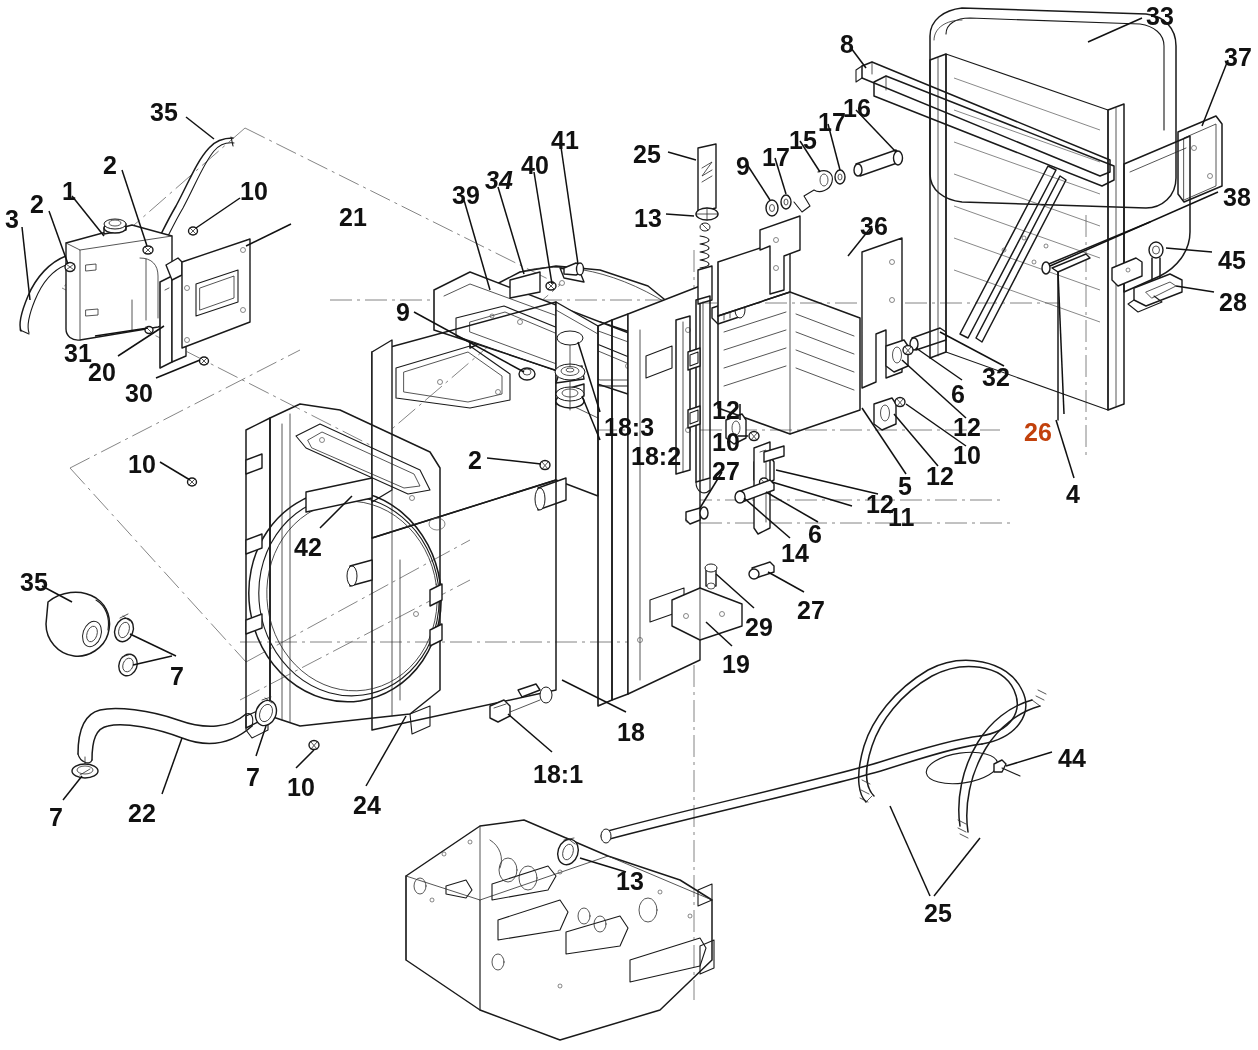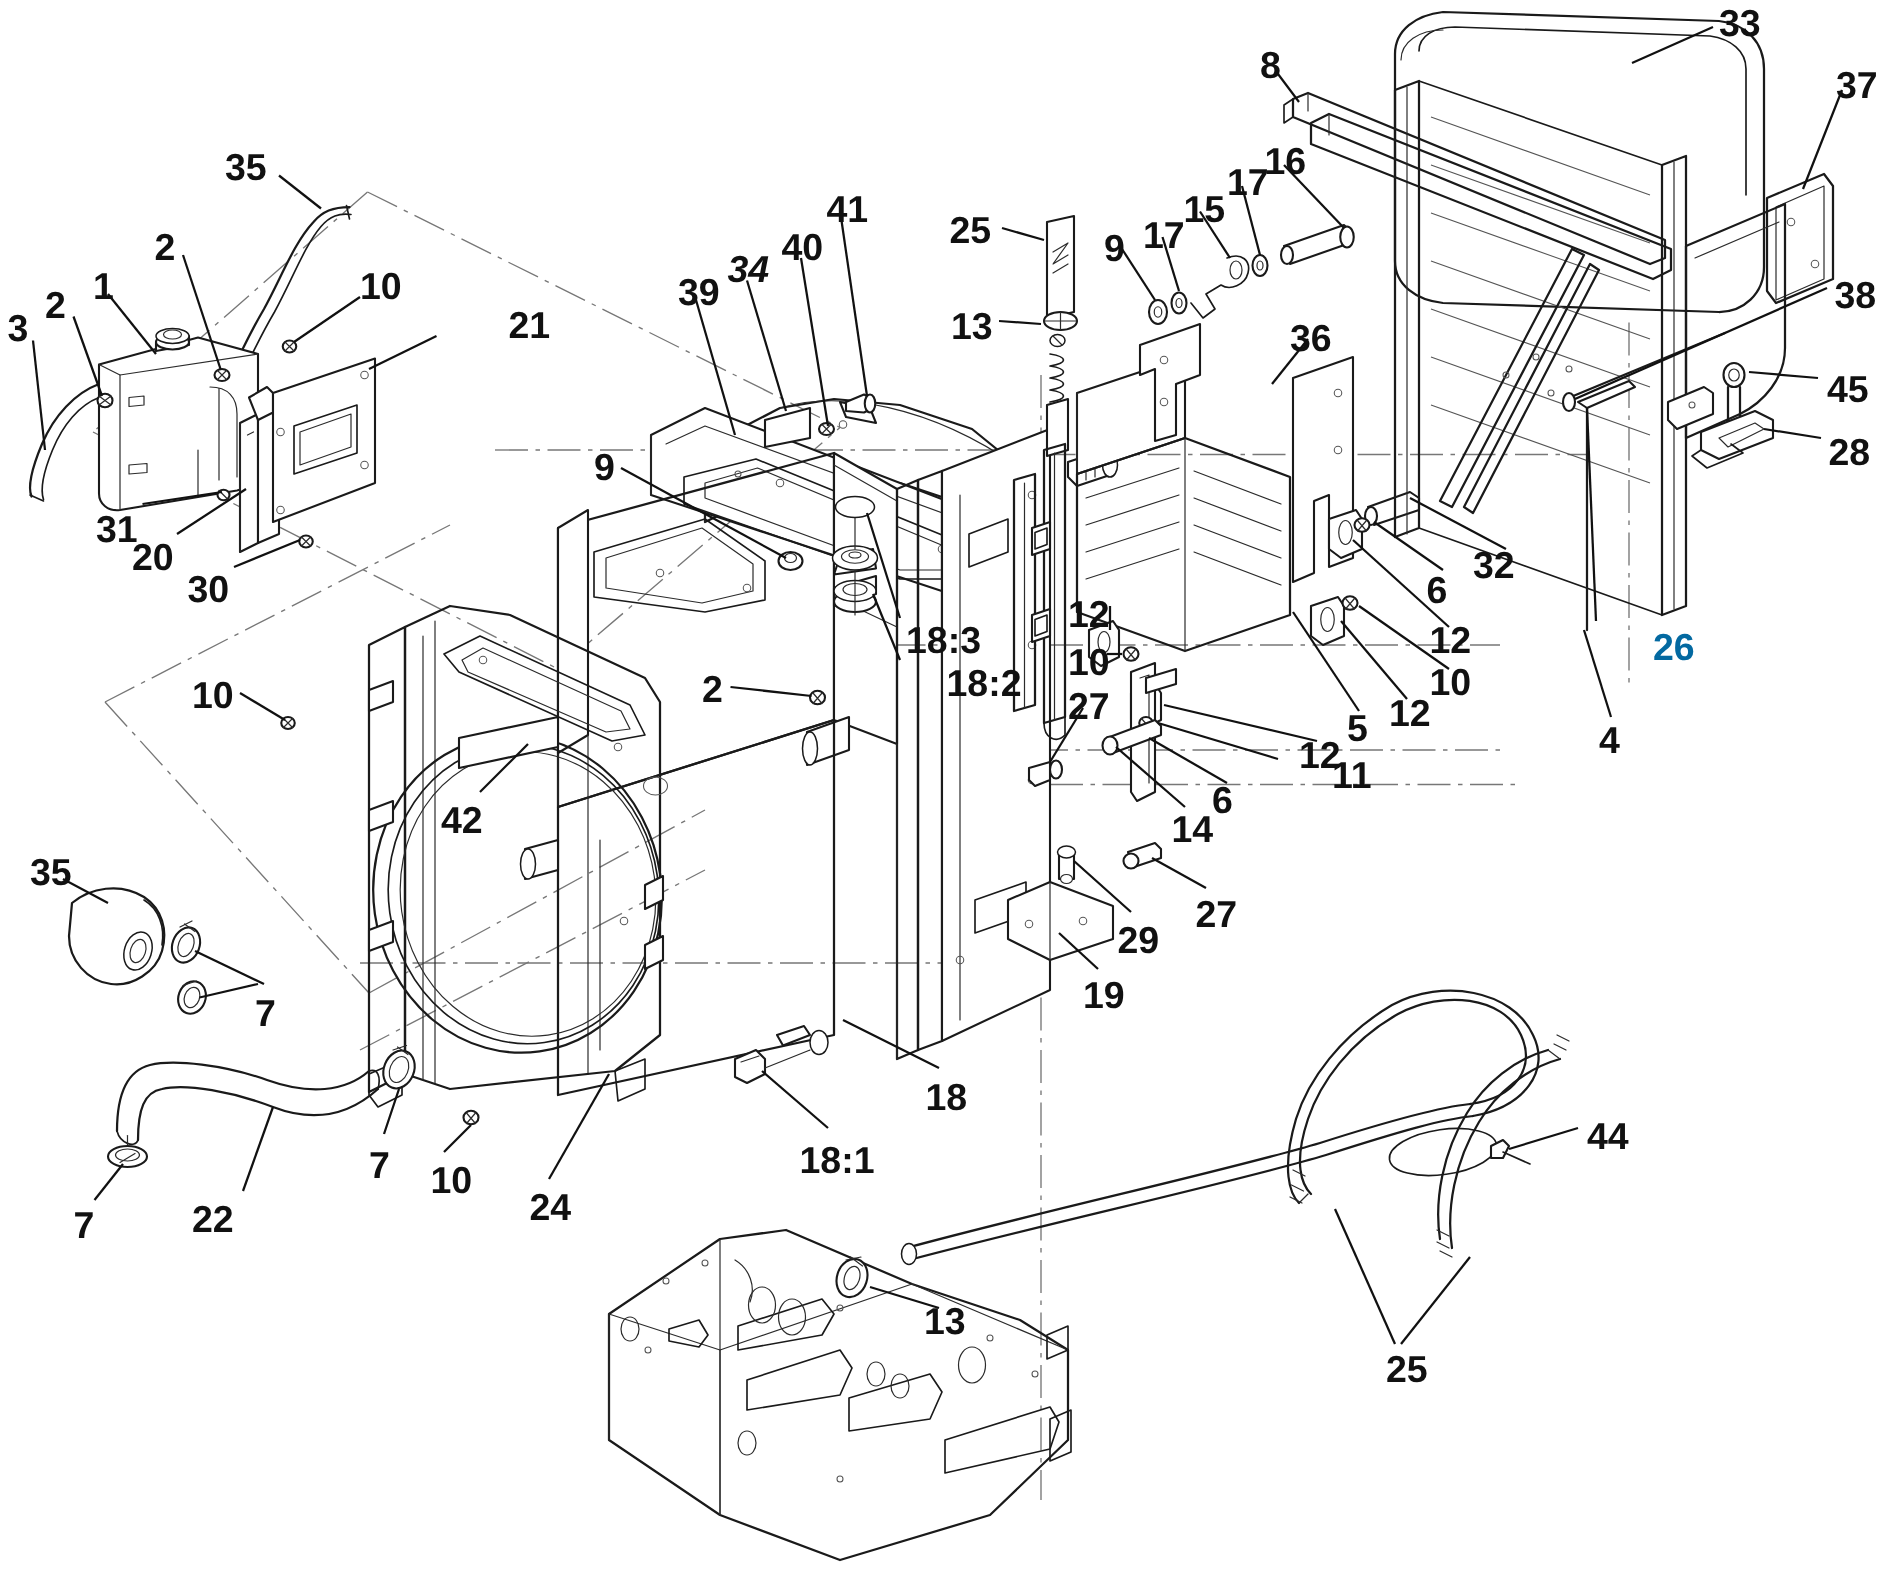--- a/index.html
+++ b/index.html
@@ -604,20 +604,20 @@
       <div class="cal" style="left: 866px; top: 492px; color: rgb(17, 17, 17);">12</div>
       <div class="cal" style="left: 840px; top: 505px; color: rgb(17, 17, 17); margin-left: 48px;">11</div>
       <div class="cal" style="left: 808px; top: 522px; color: rgb(17, 17, 17);">6</div>
       <div class="cal" style="left: 712px; top: 459px; color: rgb(17, 17, 17);">27</div>
       <div class="cal" style="left: 781px; top: 541px; color: rgb(17, 17, 17);">14</div>
       <div class="cal" style="left: 797px; top: 598px; color: rgb(17, 17, 17);">27</div>
       <div class="cal" style="left: 745px; top: 615px; color: rgb(17, 17, 17);">29</div>
       <div class="cal" style="left: 722px; top: 652px; color: rgb(17, 17, 17);">19</div>
       <div class="cal" style="left: 617px; top: 720px; color: rgb(17, 17, 17);">18</div>
       <div class="cal" style="left: 533px; top: 762px; color: rgb(17, 17, 17);">18:1</div>
-      <div class="cal" style="left: 1102px; top: 420px; color: #0369a1;">26</div>
+      <div class="cal" style="left: 1024px; top: 420px; color: #c2410c;">26</div>
       <div class="cal" style="left: 1066px; top: 482px; color: rgb(17, 17, 17);">4</div>
       <div class="cal" style="left: 616px; top: 869px; color: rgb(17, 17, 17);">13</div>
       <div class="cal" style="left: 1058px; top: 746px; color: rgb(17, 17, 17);">44</div>
       <div class="cal" style="left: 924px; top: 901px; color: rgb(17, 17, 17);">25</div>
     </div>
 
 </div>
 
 </body></html>

